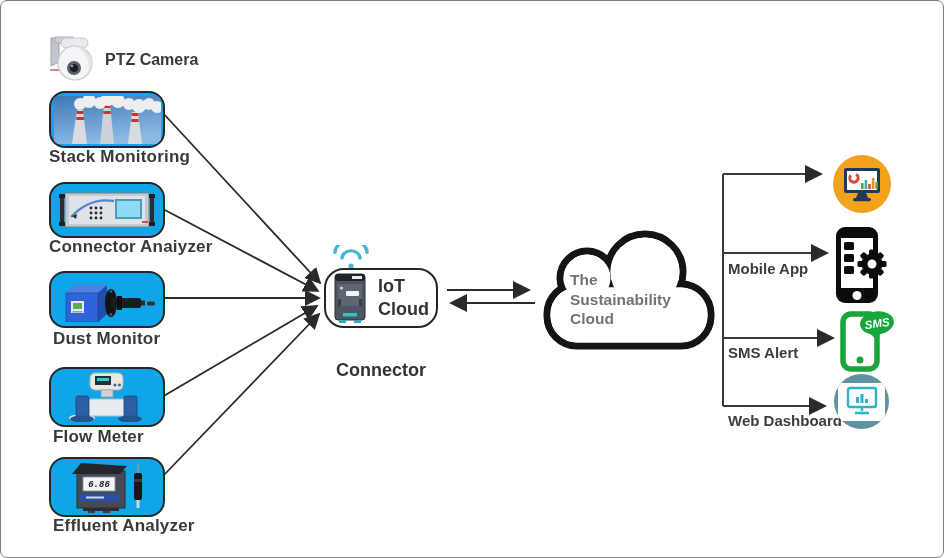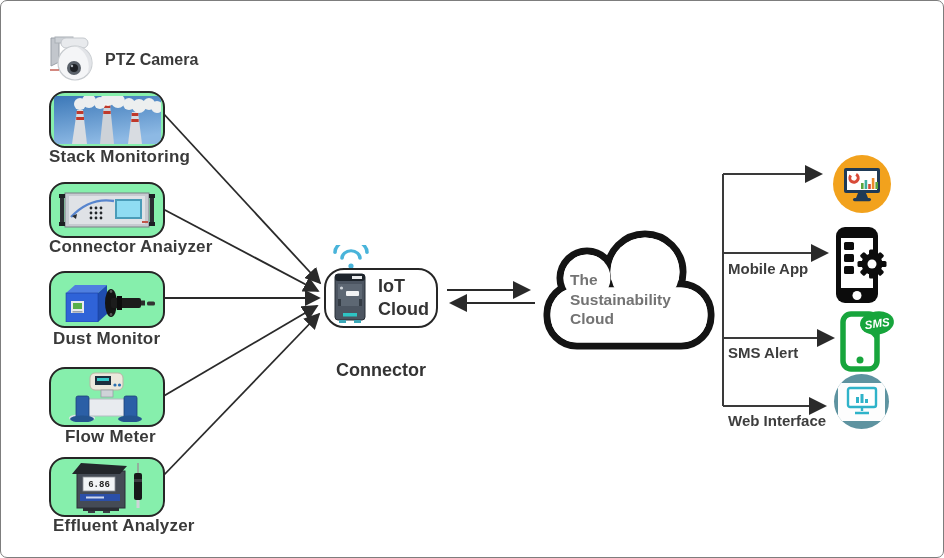--- a/index.html
+++ b/index.html
@@ -7,22 +7,22 @@
     position:relative;width:942px;height:556px;background:#ffffff;
     border:1px solid #7d7d7d;border-radius:7px;overflow:hidden;
     font-family:"Liberation Sans",sans-serif;color:#3a3a3a;
   }
   .abs{position:absolute;}
   svg{display:block;}
   .wires{position:absolute;left:0;top:0;width:944px;height:558px;}
 
   
   .dev-box{
-    position:absolute;width:112px;background:#86efac;border:2.5px solid #262626;
-    border-radius:16px;overflow:hidden;display:flex;align-items:center;justify-content:center;
+    position:absolute;width:112px;background:#0ea5e9;border:2.5px solid #262626;
+    border-radius:16px;overflow:hidden;display:flex;align-items:center;justify-content:center;font-style:italic;
   }
   .dev-label{
     position:absolute;font-size:17px;font-weight:600;letter-spacing:.2px;
     color:#3a3a3a;white-space:nowrap;
   }
   .big-label{font-size:16px;font-weight:600;color:#3a3a3a;white-space:nowrap;}
 
   
   .conn-box{
     position:absolute;left:323px;top:267px;width:114px;height:60px;
@@ -197,21 +197,21 @@
         <circle cx="59.5" cy="13" r="1.6" fill="#2b6fb0"></circle>
       <rect x="41" y="18" width="12" height="7" fill="#cfd3d8" stroke="#9aa0a8" stroke-width="0.8"></rect>
       <ellipse cx="22" cy="46" rx="13" ry="4" fill="#dfe3e8"></ellipse>
       <rect x="28" y="27" width="38" height="17" fill="#e8ebef" stroke="#b6bcc4" stroke-width="1"></rect>
       <rect x="16" y="24" width="13" height="23" rx="2" fill="#2b5fa6" stroke="#1d4379" stroke-width="0.8"></rect>
       <rect x="64" y="24" width="13" height="23" rx="2" fill="#2b5fa6" stroke="#1d4379" stroke-width="0.8"></rect>
       <ellipse cx="22" cy="47" rx="12" ry="3.5" fill="#24548f"></ellipse>
       <ellipse cx="70" cy="47" rx="12" ry="3.5" fill="#24548f"></ellipse>
     </svg>
   </div>
-  <div class="dev-label abs" style="left:52px;top:426px;margin-left:12px;">Flow Meter</div>
+  <div class="dev-label abs" style="left:52px;top:426px;">Flow Meter</div>
 
   <div class="dev-box" style="left:48px;top:456px;height:56px;">
     <svg width="96" height="52" viewBox="0 0 96 52">
       <line x1="79" y1="2" x2="79" y2="13" stroke="#999" stroke-width="1.5"></line>
       <rect x="75" y="12" width="8" height="27" rx="2" fill="#17181a"></rect>
       <rect x="75" y="18" width="8" height="3" fill="#3a3b40"></rect>
       <rect x="77.5" y="39" width="3" height="8" fill="#cfd3d8"></rect>
       <rect x="18" y="10" width="48" height="37" fill="#454b55" stroke="#2b2f36" stroke-width="1"></rect>
       <polygon points="13,13 22,2 68,5 61,13" fill="#23262b"></polygon>
       <rect x="24" y="16" width="32" height="14" fill="#f2f4f6" stroke="#8a8f96" stroke-width="0.8"></rect>
@@ -253,21 +253,21 @@
   <div class="conn-sub">Connector</div>
 
   <div class="cloud-text">
     <div>The</div>
     <div>Sustainability</div>
     <div>Cloud</div>
   </div>
 
   <div class="out-label" style="top:258px;">Mobile App</div>
   <div class="out-label" style="top:342px;">SMS Alert</div>
-  <div class="out-label" style="top:410px;">Web Interface</div>
+  <div class="out-label" style="top:410px;">Web Dashboard</div>
 
   <div class="circle-icon dash-circle">
     <svg width="56" height="56" viewBox="0 0 56 56">
       <rect x="10" y="12" width="36" height="25" rx="2" fill="#1f3a56"></rect>
       <rect x="13" y="15" width="30" height="19" fill="#fff"></rect>
       <circle cx="20" cy="22" r="4.2" fill="none" stroke="#d84a38" stroke-width="3" stroke-dasharray="20 7" transform="rotate(-60 20 22)"></circle>
       <rect x="27" y="27" width="2.6" height="6" fill="#5aa53c"></rect>
       <rect x="30.6" y="24" width="2.6" height="9" fill="#3fae9e"></rect>
       <rect x="34.2" y="28" width="2.6" height="5" fill="#d84a38"></rect>
       <rect x="37.8" y="22" width="2.6" height="11" fill="#e98a2b"></rect>

